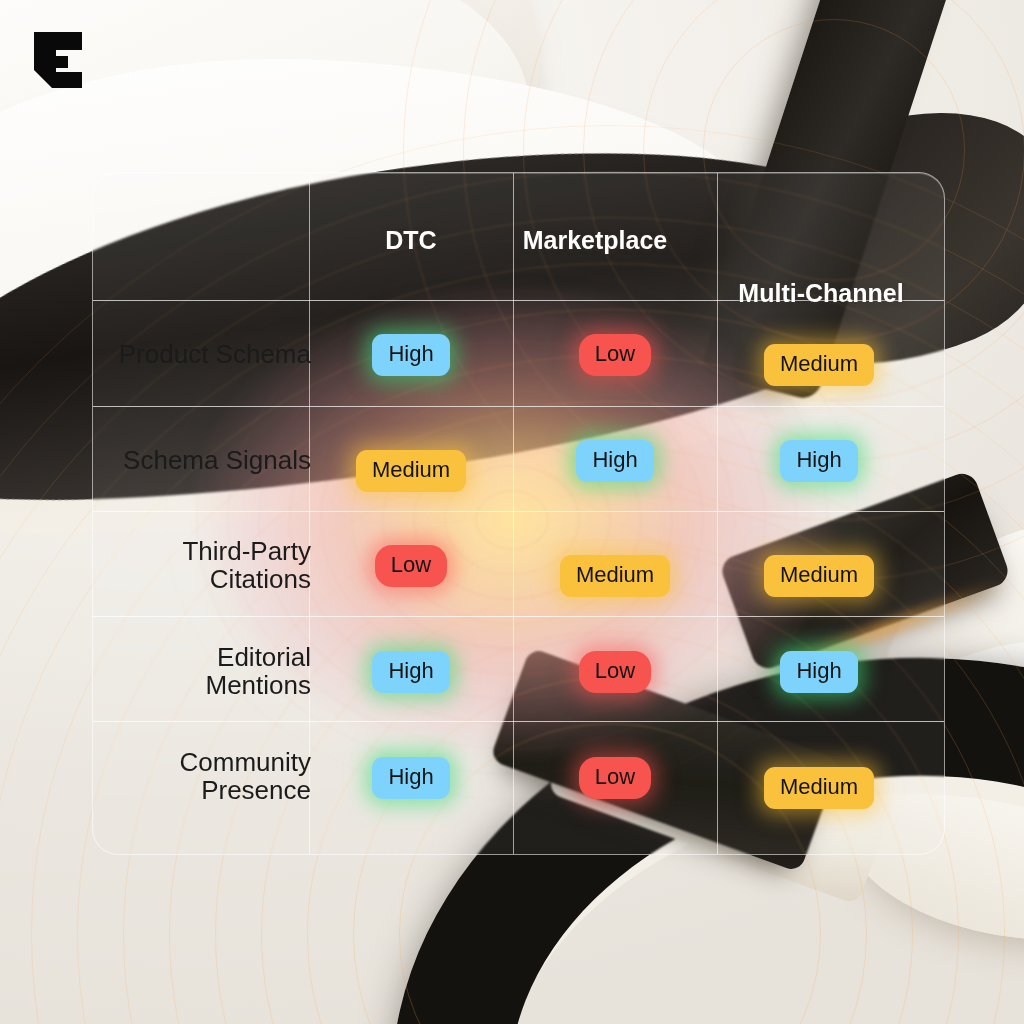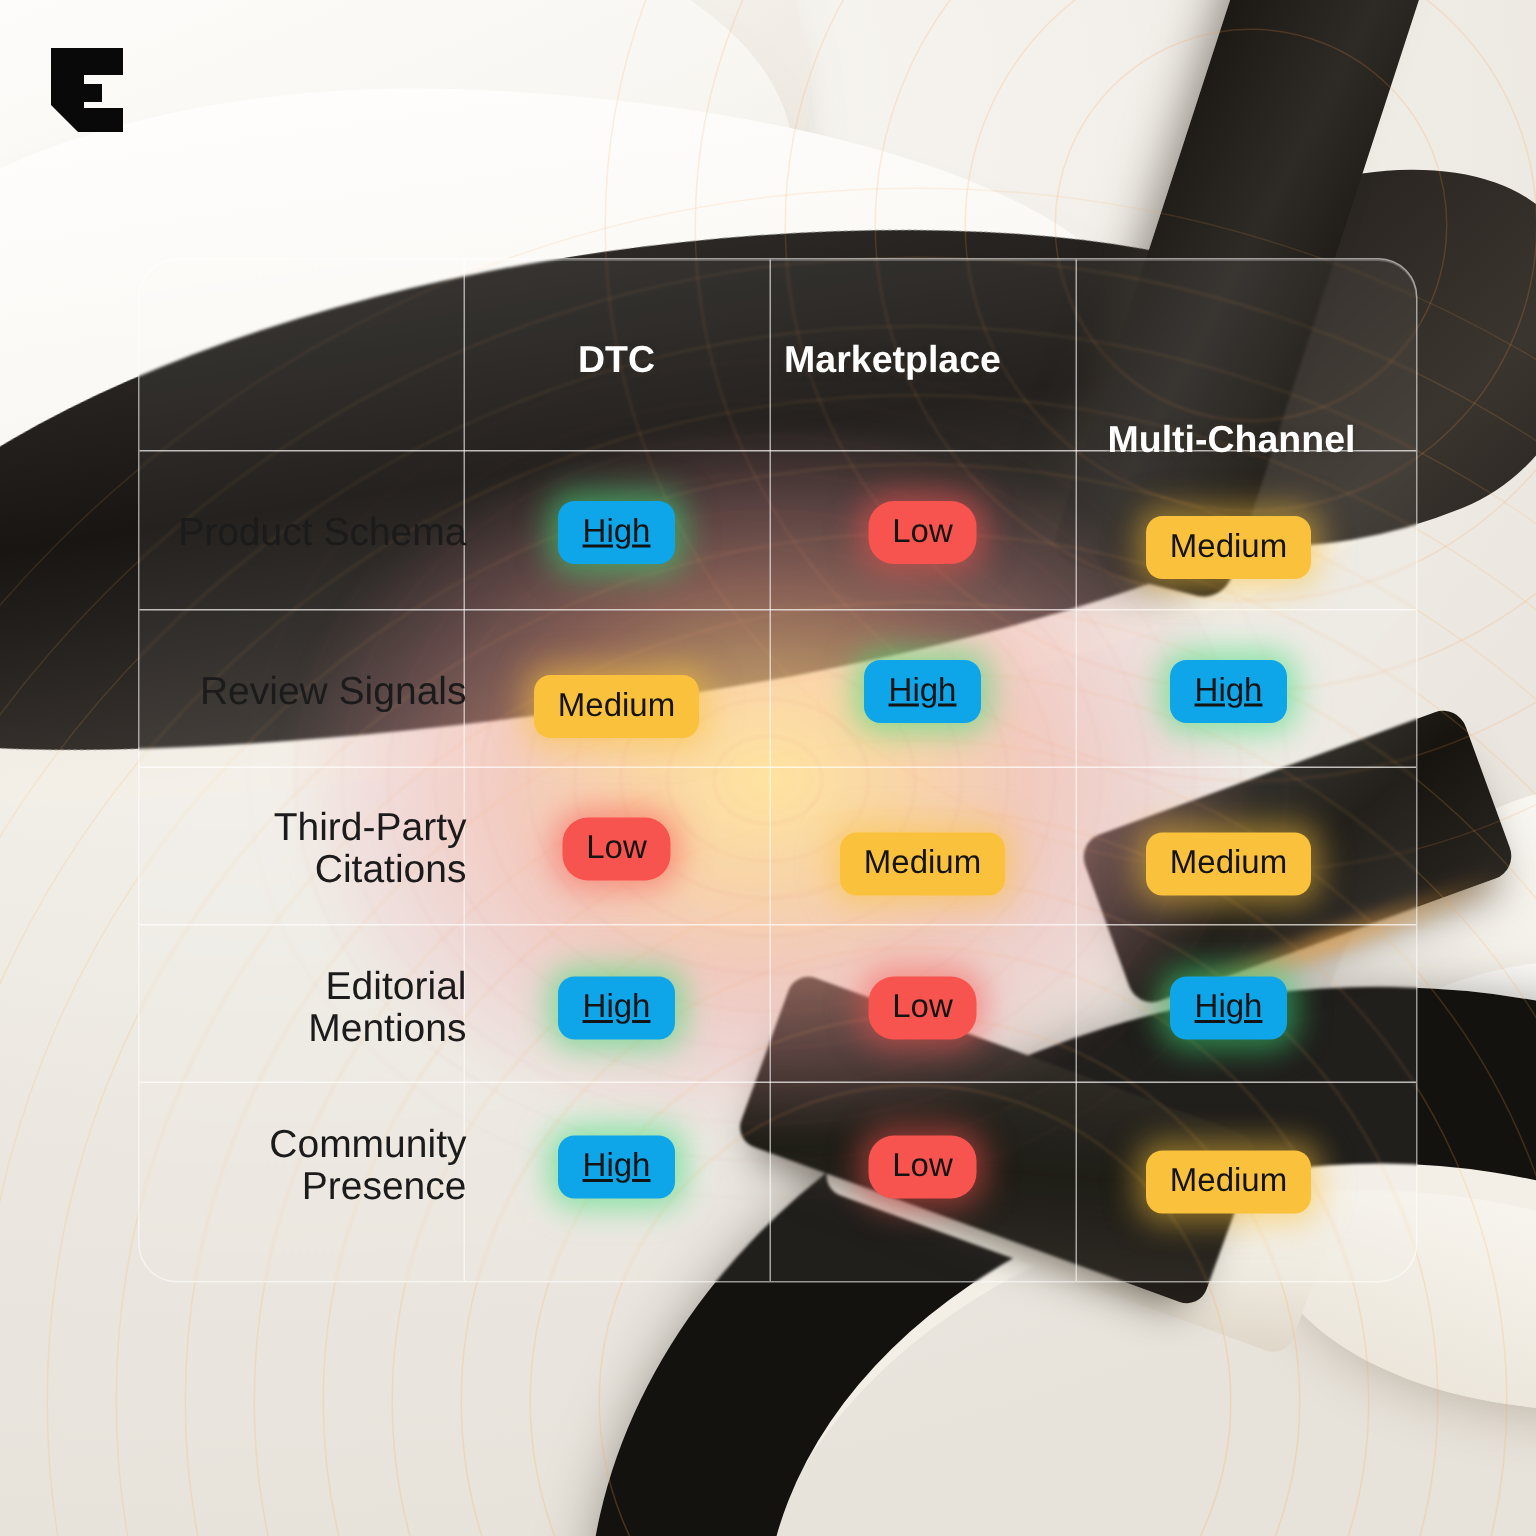--- a/index.html
+++ b/index.html
@@ -181,21 +181,21 @@
   .row-label{
     position:absolute;left:22px;width:196px;
     color:#1b1b1b;font-size:26px;line-height:28px;
     text-align:right;
   }
   .cell{position:absolute;display:flex;align-items:center;justify-content:center;}
   .pill{
     display:inline-block;padding:7px 16px 9px;border-radius:11px;
     font-size:22px;line-height:26px;color:#141414;white-space:nowrap;
   }
-  .pill.high{background:#0ea5e9;box-shadow:0 0 20px 7px rgba(61,220,119,.55);text-decoration:underline;}
+  .pill.high{background:#7dd3fc;box-shadow:0 0 20px 7px rgba(61,220,119,.55);}
   .pill.low{background:#f8544f;box-shadow:0 0 20px 7px rgba(248,84,79,.5);border-radius:17px;}
   .pill.medium{background:#fac13c;box-shadow:0 0 20px 7px rgba(250,193,60,.5);margin-top:20px;}
 
   
   .logo{position:absolute;left:32px;top:30px;width:56px;height:60px;}
 </style>
 </head>
 <body>
 
 <div id="stage">
@@ -299,21 +299,21 @@
       <div class="cell" style="left:216px;top:158px;width:204px;height:48px;">
         <span class="pill high">High</span>
       </div>
       <div class="cell" style="left:420px;top:158px;width:204px;height:48px;">
         <span class="pill low">Low</span>
       </div>
       <div class="cell" style="left:624px;top:158px;width:204px;height:48px;">
         <span class="pill medium">Medium</span>
       </div>
 
-      <div class="row-label" style="top:273px;">Review Signals</div>
+      <div class="row-label" style="top:273px;">Schema Signals</div>
       <div class="cell" style="left:216px;top:264px;width:204px;height:48px;">
         <span class="pill medium">Medium</span>
       </div>
       <div class="cell" style="left:420px;top:264px;width:204px;height:48px;">
         <span class="pill high">High</span>
       </div>
       <div class="cell" style="left:624px;top:264px;width:204px;height:48px;">
         <span class="pill high">High</span>
       </div>
 

